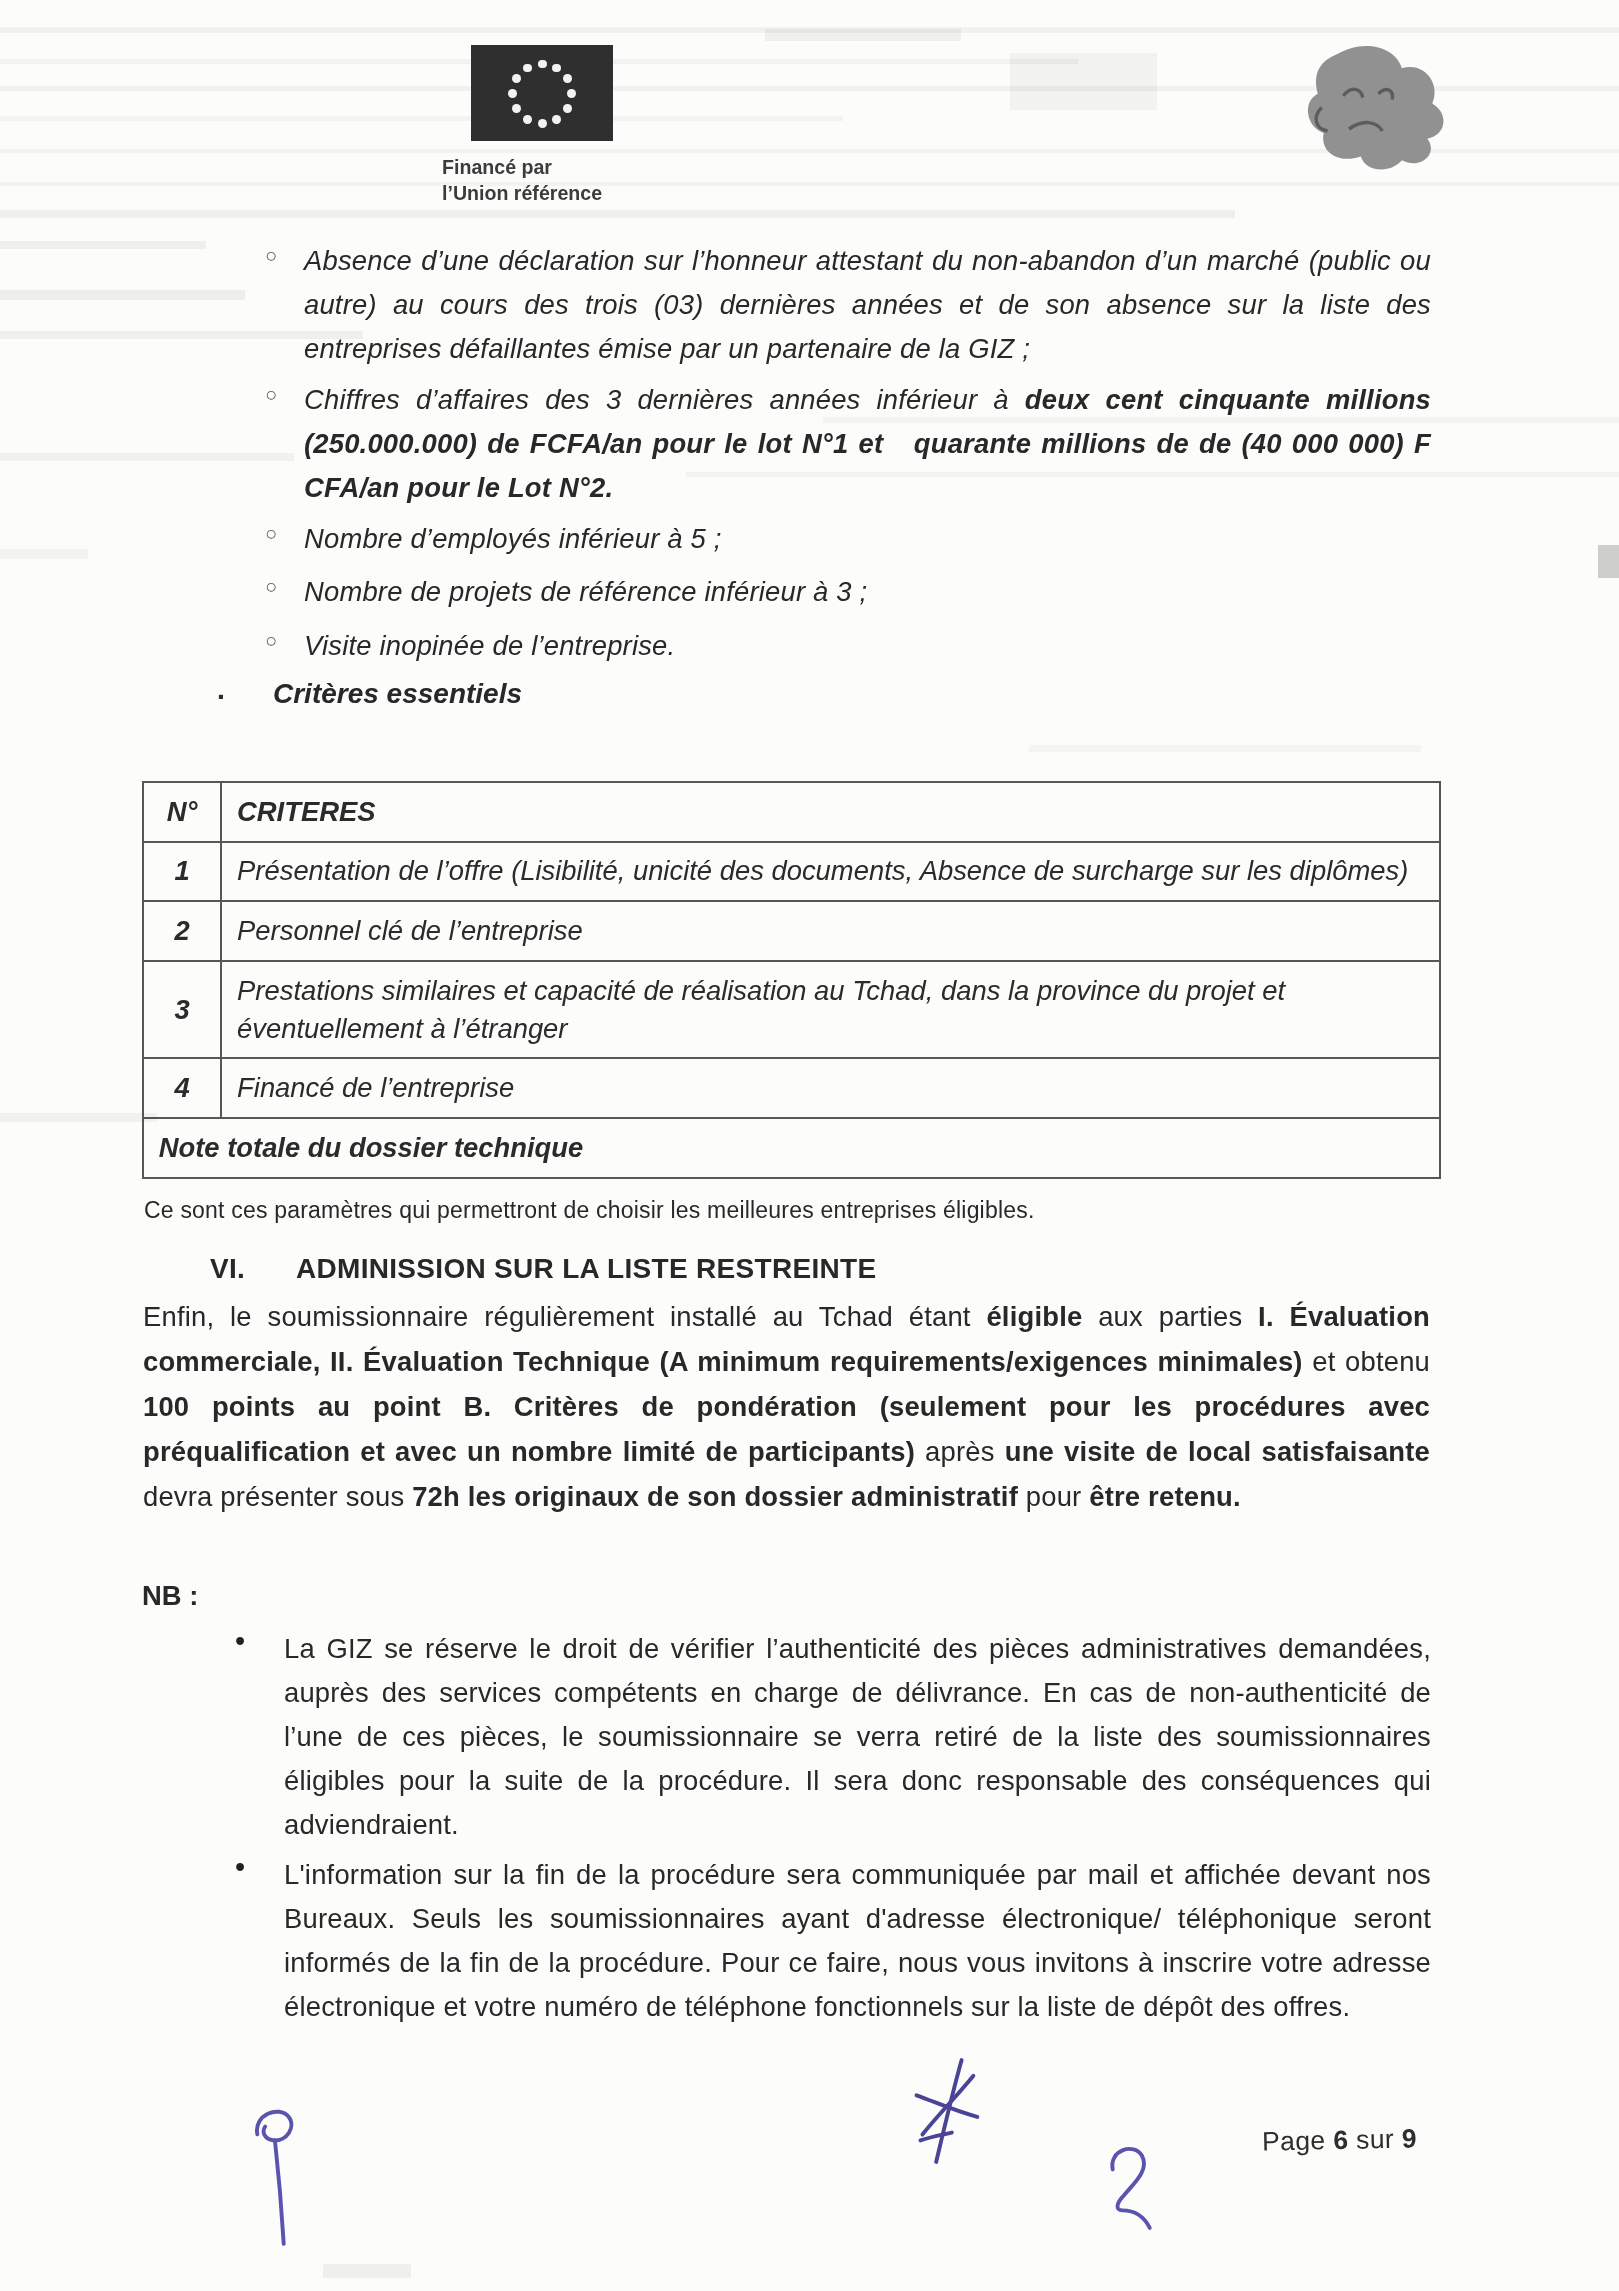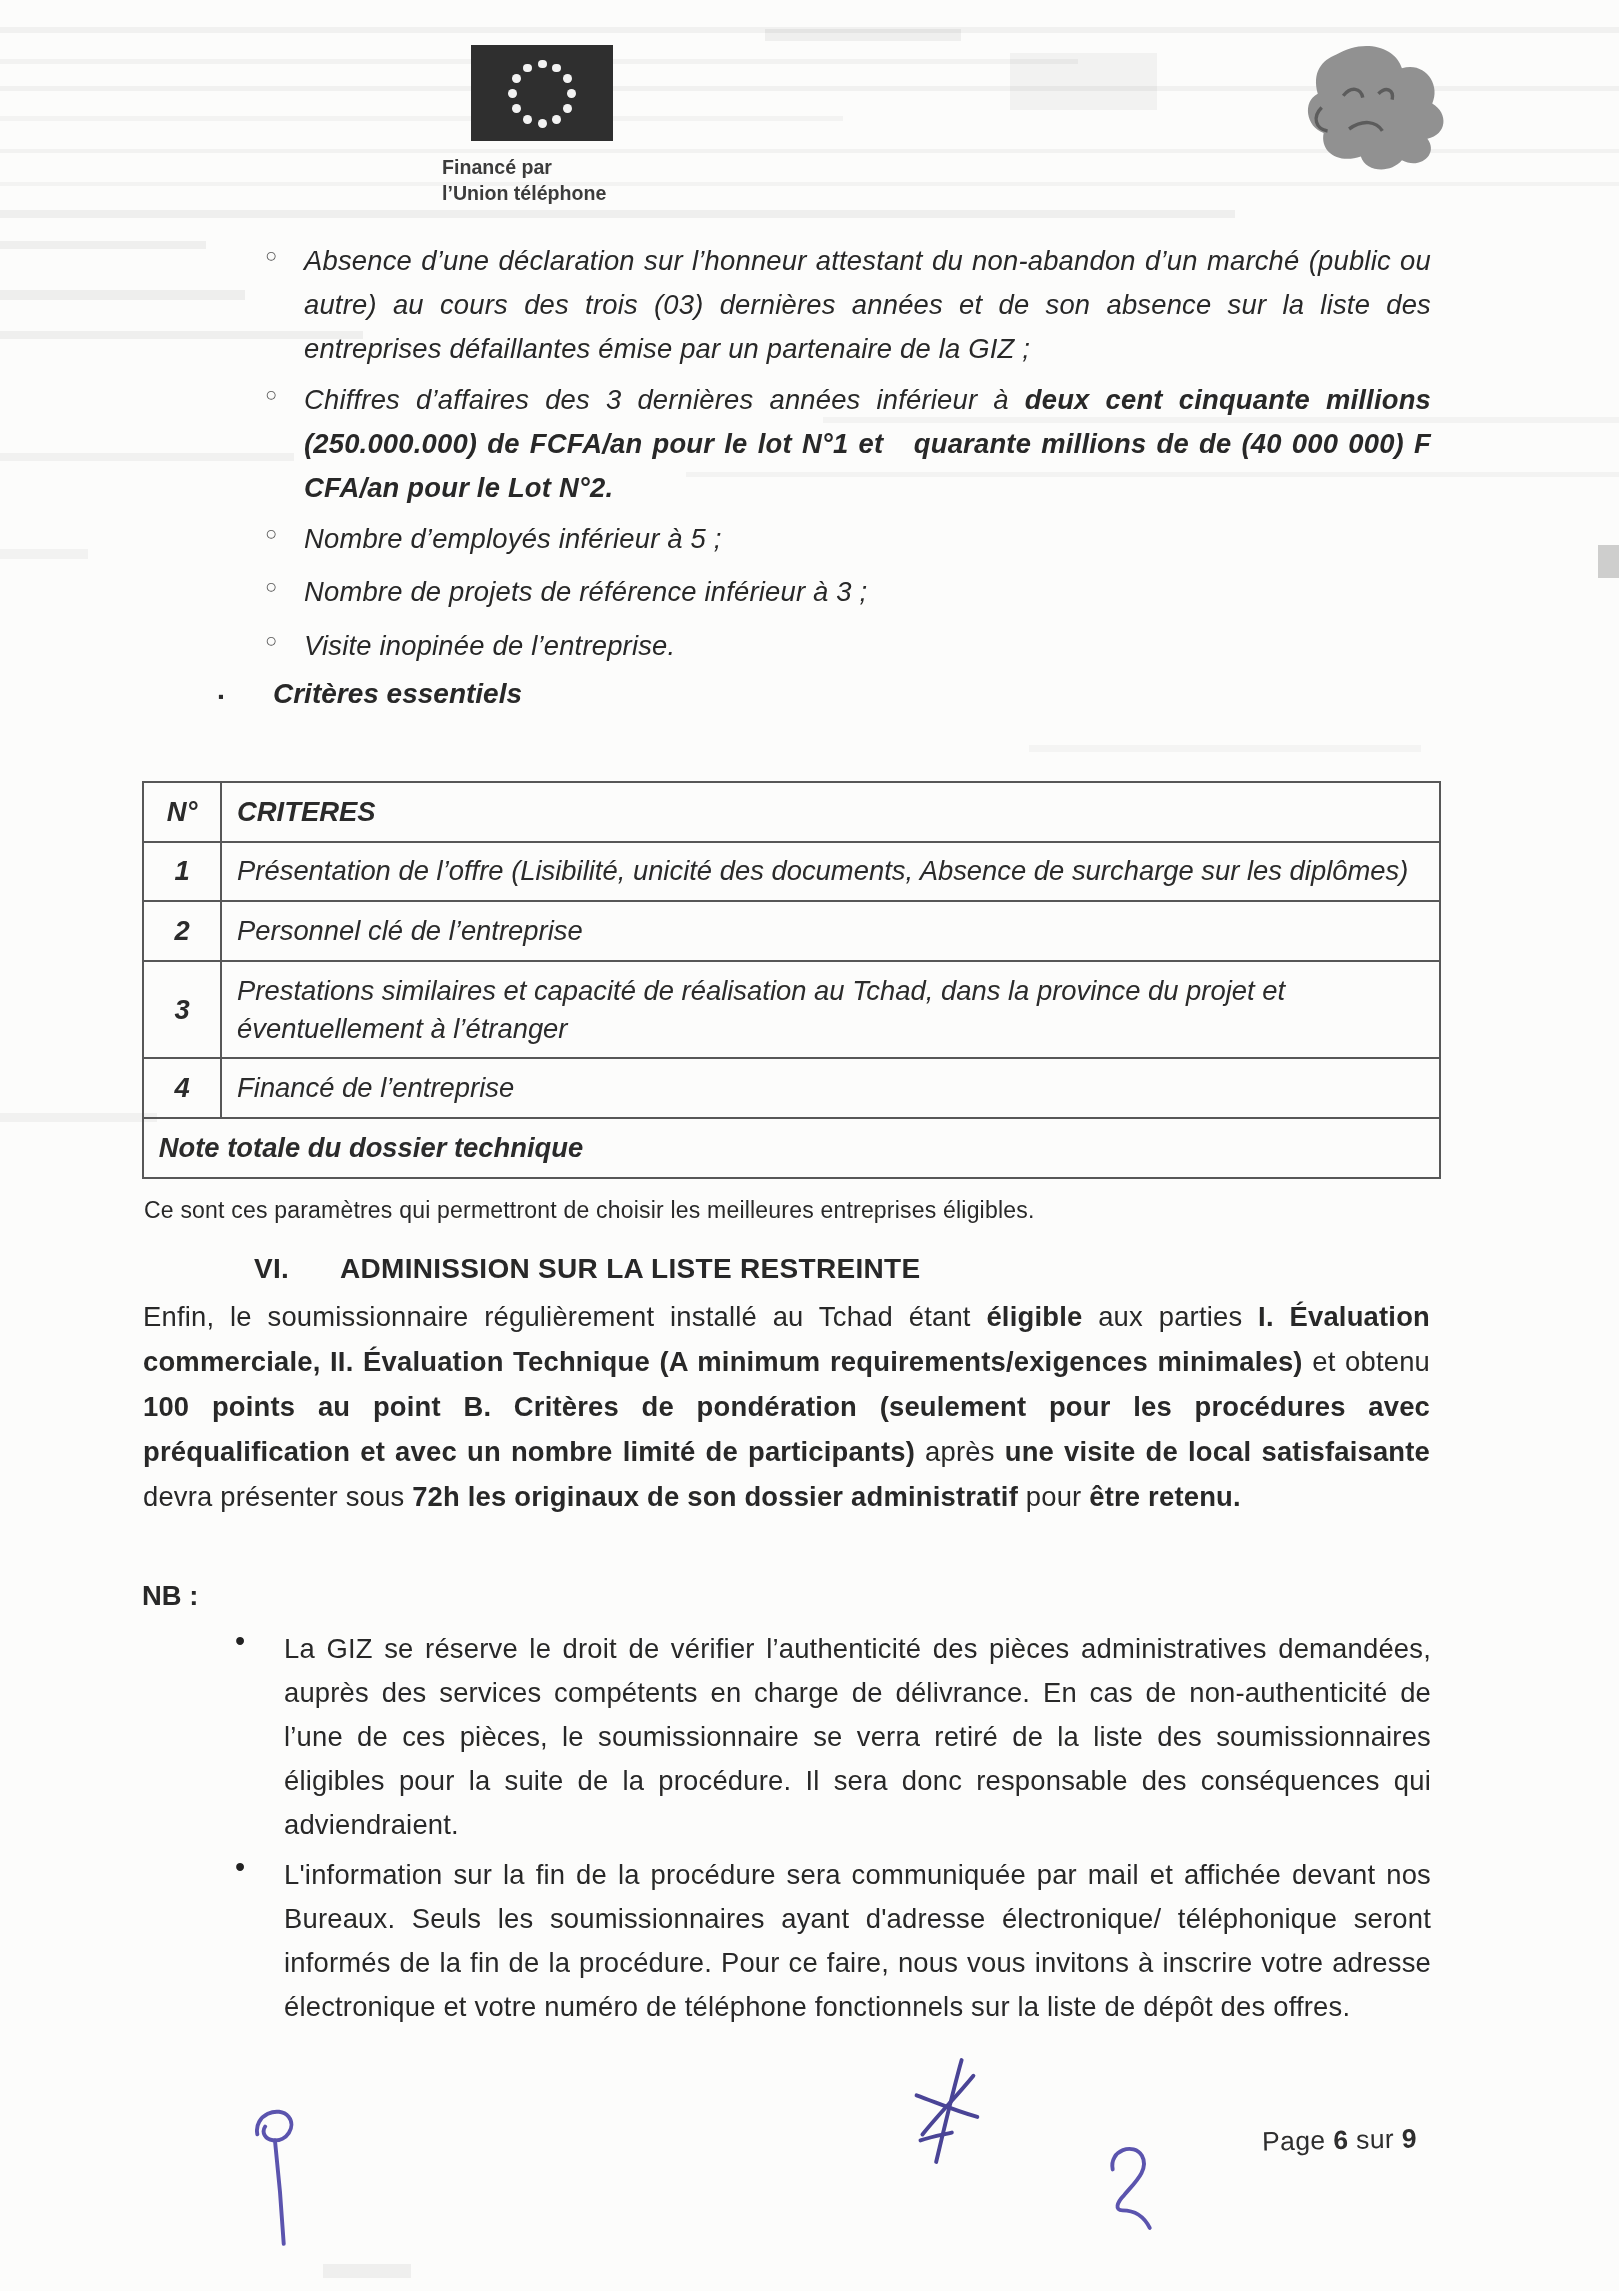--- a/index.html
+++ b/index.html
@@ -43,21 +43,21 @@
   .crit-table{position:absolute;left:142px;top:781px;width:1299px;border-collapse:collapse;
     font-size:27.4px;font-style:italic;color:#2b2b2b;}
   .crit-table td{border:2px solid #575757;padding:9.8px 14.7px;line-height:38px;vertical-align:middle;}
   .crit-table td.cnum{width:47px;text-align:center;font-weight:bold;}
   .crit-table td.hdr{font-weight:bold;}
   .crit-table td.tfoot{font-weight:bold;}
 
   .after-table{left:144px;top:1197px;font-size:23px;letter-spacing:0.2px;}
 
   .h6{left:210px;top:1253px;display:flex;font-size:28px;font-weight:bold;letter-spacing:0.3px;}
-  .h6-num{width:86px;margin-left:44px;}
+  .h6-num{width:86px;}
 
   .para6{left:143px;top:1294px;width:1287px;font-size:27.4px;line-height:45px;letter-spacing:0.2px;}
 
   .nb-label{left:142px;top:1580px;font-size:27.4px;font-weight:bold;}
 
   .nbullet{position:absolute;left:233px;width:1198px;}
   .nmark{position:absolute;left:2px;top:-2px;font-size:29px;color:#222;}
   .ntxt{margin-left:51px;font-size:27.4px;line-height:44px;letter-spacing:0.2px;}
 
   .page-num{left:1262px;top:2125px;font-size:26.5px;color:#2e2e2e;transform:rotate(-1.2deg);letter-spacing:0.4px;}
@@ -101,21 +101,21 @@
       <span class="eu-star" style="left:81px;top:70px;"></span>
       <span class="eu-star" style="left:67px;top:74px;"></span>
       <span class="eu-star" style="left:52px;top:70px;"></span>
       <span class="eu-star" style="left:41px;top:59px;"></span>
       <span class="eu-star" style="left:37px;top:44px;"></span>
       <span class="eu-star" style="left:41px;top:29px;"></span>
       <span class="eu-star" style="left:52px;top:18.6px;"></span>
     </div>
     <div class="eu-cap">
       <span>Financé par</span><br>
-      <span>l’Union téléphone</span>
+      <span>l’Union référence</span>
     </div>
   </div>
 
   <svg class="abs" style="left:1292px;top:37px;" width="167" height="137" viewBox="0 0 170 140">
     <path d="M45,18 C70,2 105,8 112,32 C135,25 152,48 143,68 C160,78 158,100 138,104 C150,120 130,136 112,126 C100,140 75,138 70,122 C48,130 28,118 32,98 C14,92 10,66 26,58 C20,36 30,24 45,18 Z" fill="#919191"></path>
     <path d="M52,60 C60,50 70,52 72,62 M88,58 C96,50 104,54 102,64 M58,94 C72,84 86,86 92,96 M30,72 C20,82 24,94 36,96" fill="none" stroke="#5c5c5c" stroke-width="3.5"></path>
   </svg>
 
   <div class="rbullet" style="top:239px;">
     <span class="rmark">○</span>

